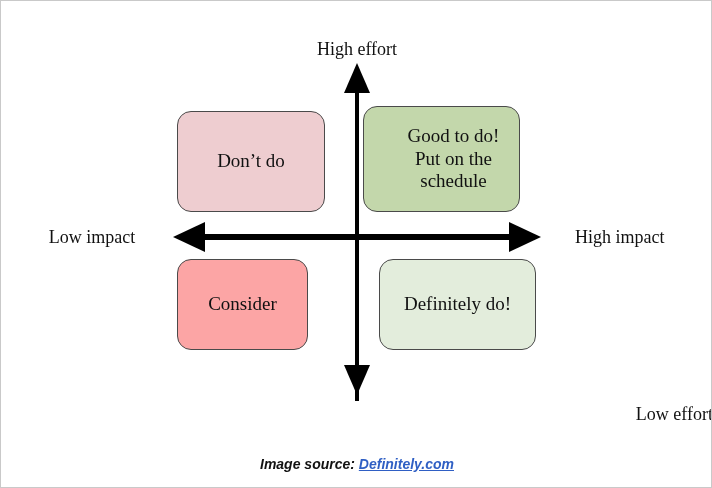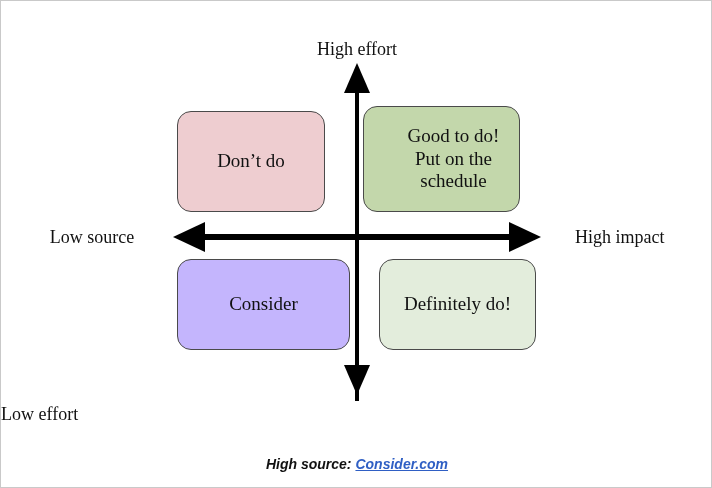--- a/index.html
+++ b/index.html
@@ -41,33 +41,33 @@
     text-align: center;
     color: #111111;
     font-size: 19px;
     line-height: 1.18;
     padding: 4px 8px;
     white-space: pre-line;
   }
 
   #box-dont-do       { left: 176px; top: 110px; width: 148px; height: 101px; background: #eecdd0; }
   #box-good-to-do    { left: 362px; top: 105px; width: 157px; height: 106px; background: #c3d7ab; padding-left: 32px; }
-  #box-consider      { left: 176px; top: 258px; width: 173px; height: 91px;  background: #c4b5fd; }
+  #box-consider      { left: 176px; top: 258px; width: 131px; height: 91px;  background: #fca5a5; }
   #box-definitely-do { left: 362px; top: 258px; width: 157px; height: 91px;  background: #e3eddc; margin-left: 16px; }
 
   
   .axis-label {
     position: absolute;
     font-size: 18px;
     color: #111111;
     white-space: nowrap;
   }
 
   #label-high-effort { left: 0;     top: 38px;  width: 712px; text-align: center; }
-  #label-low-effort  { left: 0;     top: 403px; width: 712px; text-align: left; }
+  #label-low-effort  { left: 0;     top: 403px; width: 712px; text-align: right; }
   #label-low-impact  { left: 16px;  top: 226px; width: 150px; text-align: center; }
   #label-high-impact { left: 544px; top: 226px; width: 150px; text-align: left; margin-left: 30px; }
 
   
   #source-line {
     position: absolute;
     left: 0;
     top: 455px;
     width: 712px;
     text-align: center;
@@ -112,22 +112,22 @@
 schedule</div>
 
   <div class="qbox" id="box-consider">Consider</div>
 
   <div class="qbox" id="box-definitely-do">Definitely do!</div>
 
   <div class="axis-label" id="label-high-effort">High effort</div>
 
   <div class="axis-label" id="label-low-effort">Low effort</div>
 
-  <div class="axis-label" id="label-low-impact">Low source</div>
+  <div class="axis-label" id="label-low-impact">Low impact</div>
 
   <div class="axis-label" id="label-high-impact">High impact</div>
 
   <div id="source-line">
-    <span>High source:</span>
-    <span id="source-link">Consider.com</span>
+    <span>Image source:</span>
+    <span id="source-link">Definitely.com</span>
   </div>
 
 </div>
 
 </body></html>

